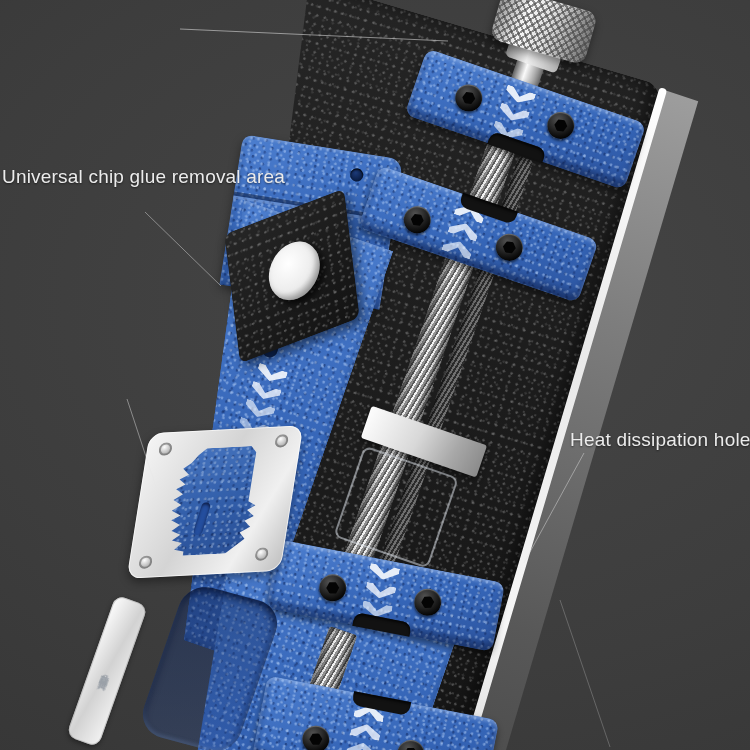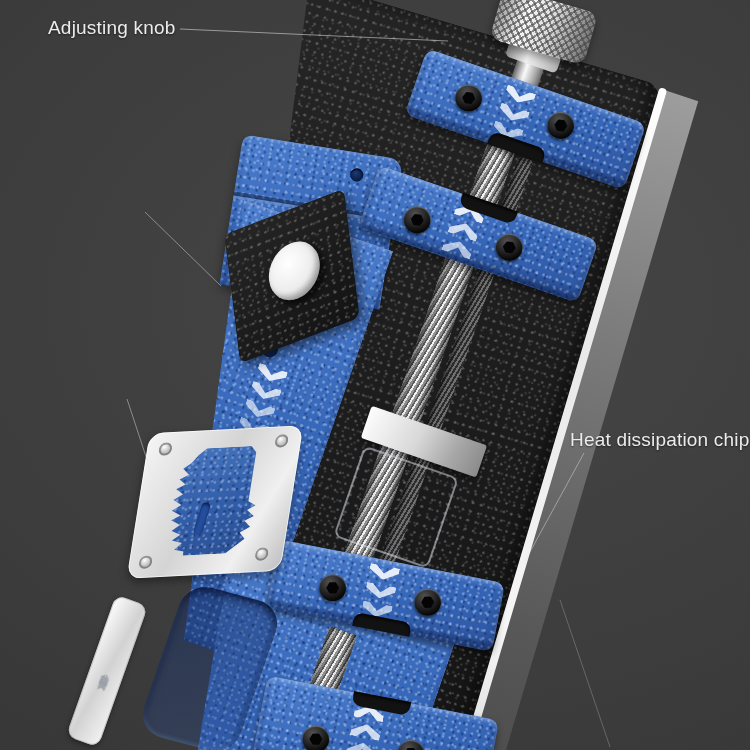--- a/index.html
+++ b/index.html
@@ -272,16 +272,16 @@
   </div>
 
   <svg id="leader-svg" class="abs" viewBox="0 0 750 750">
     <line x1="180" y1="29" x2="448" y2="41" stroke="rgba(230,230,230,.55)" stroke-width="1"></line>
     <line x1="145" y1="212" x2="221" y2="286" stroke="rgba(230,230,230,.45)" stroke-width="1"></line>
     <line x1="127" y1="399" x2="159" y2="496" stroke="rgba(230,230,230,.45)" stroke-width="1"></line>
     <line x1="584" y1="453" x2="524" y2="563" stroke="rgba(230,230,230,.45)" stroke-width="1"></line>
     <line x1="560" y1="600" x2="610" y2="747" stroke="rgba(230,230,230,.25)" stroke-width="1"></line>
   </svg>
 
-  <div id="lbl-knob" class="abs label">Adjusting knob</div>
-  <div id="lbl-heat" class="abs label">Heat dissipation chip</div>
+  <div id="lbl-universal" class="abs label">Universal chip glue removal area</div>
+  <div id="lbl-heat" class="abs label">Heat dissipation hole</div>
 
 </div>
 
 </body></html>

